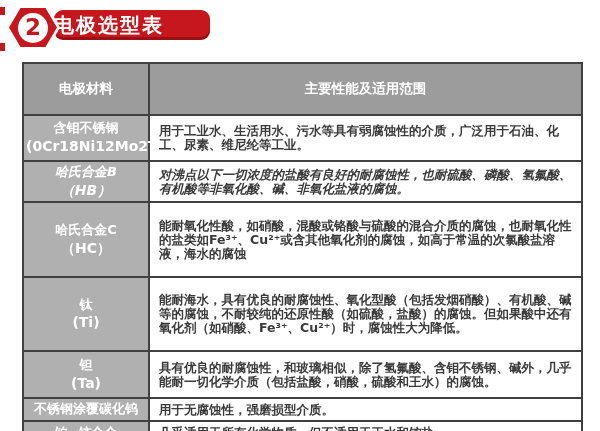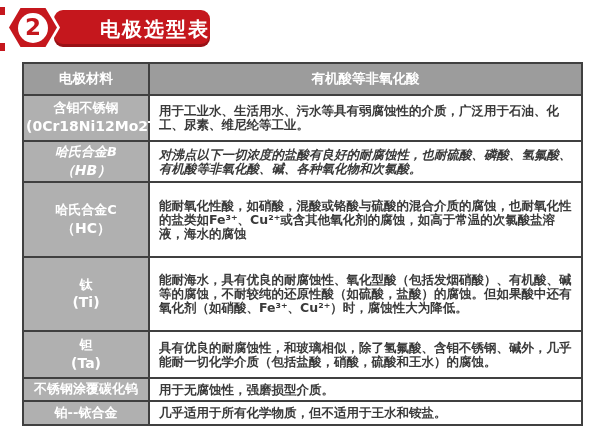--- a/index.html
+++ b/index.html
@@ -13,43 +13,43 @@
   *{box-sizing:border-box;margin:0;padding:0;}
   html,body{width:600px;height:431px;background:#fff;
     font-family:"DejaVu Sans","Liberation Sans",sans-serif;}
   .page{position:relative;width:600px;height:431px;background:#fff;overflow:hidden;}
 
   
   .edge-mark{position:absolute;left:0;width:5px;height:8px;background:var(--red);}
   .edge-mark.top{top:7px;}
   .edge-mark.bottom{top:43px;}
 
-  .banner{position:absolute;left:54px;top:10px;width:156px;height:37px;
+  .banner{position:absolute;left:54px;top:10px;width:156px;height:30px;
     background:var(--red);border-radius:9px;
     box-shadow:inset 0 -3px 0 rgba(0,0,0,.22);
-    display:flex;align-items:center;justify-content:flex-end;z-index:1;}
+    display:flex;align-items:center;justify-content:flex-start;z-index:1;}
   .banner-label{color:#fff;font-size:20px;font-weight:bold;letter-spacing:2px;line-height:1;}
 
   .hex-badge{position:absolute;left:6px;top:5px;width:54px;height:45px;z-index:2;
     background:#fff;display:flex;align-items:center;justify-content:center;
     clip-path:polygon(0 50%,24% 0,76% 0,100% 50%,76% 100%,24% 100%);}
   .hex-inner{width:48px;height:39px;background:var(--red);
     display:flex;align-items:center;justify-content:center;
     clip-path:polygon(0 50%,24% 0,76% 0,100% 50%,76% 100%,24% 100%);}
   .hex-circle{width:30px;height:30px;border-radius:50%;background:#fff;
     display:flex;align-items:center;justify-content:center;}
   .badge-number{color:var(--red);font-size:23px;font-weight:bold;line-height:1;}
 
   
   table{position:absolute;left:22px;top:62px;width:561px;
     border-collapse:collapse;table-layout:fixed;}
   col.c1{width:126px;}
   th,td{border:2px solid var(--border);}
   th{background:var(--header-gray);color:#fff;font-size:13.5px;font-weight:bold;
-    height:24px;padding:6px;text-align:center;}
+    height:24px;padding:16px;text-align:center;}
   td.mat{background:var(--cell-gray);color:#fff;text-align:center;
     font-weight:bold;font-size:13px;line-height:1.3;vertical-align:middle;padding:2px;}
   td.mat .sub{font-size:14px;font-weight:bold;}
   td.desc{background:#fff;color:var(--body-text);font-size:12.5px;font-weight:bold;
     padding:2px 9px;line-height:14px;vertical-align:middle;text-align:left;}
   tr.rh1{height:46px;padding-left:24px;} tr.rh2{height:39px;font-style:italic;} tr.rh3{height:75px;}
   tr.rh4{height:74px;} tr.rh5{height:47px;} tr.rh6{height:21px;} tr.rh7{height:24px;}
 </style>
 </head>
 <body>
@@ -72,37 +72,37 @@
   </div>
 
   <table>
     <colgroup>
         <col class="c1">
         <col>
       </colgroup>
     <thead>
       <tr>
         <th>电极材料</th>
-        <th>有机酸等非氧化酸</th>
+        <th>主要性能及适用范围</th>
       </tr>
     </thead>
     <tbody>
       <tr class="rh1">
         <td class="mat">
           <div>含钼不锈钢</div>
           <div class="sub">(0Cr18Ni12Mo2Ti)</div>
         </td>
         <td class="desc">用于工业水、生活用水、污水等具有弱腐蚀性的介质，广泛用于石油、化工、尿素、维尼纶等工业。</td>
       </tr>
       <tr class="rh2">
         <td class="mat">
           <div>哈氏合金B</div>
           <div class="sub">（HB）</div>
         </td>
-        <td class="desc">对沸点以下一切浓度的盐酸有良好的耐腐蚀性，也耐硫酸、磷酸、氢氟酸、有机酸等非氧化酸、碱、各种氧化物和次氯酸。</td>
+        <td class="desc">对沸点以下一切浓度的盐酸有良好的耐腐蚀性，也耐硫酸、磷酸、氢氟酸、有机酸等非氧化酸、碱、非氧化盐液的腐蚀。</td>
       </tr>
       <tr class="rh3">
         <td class="mat">
           <div>哈氏合金C</div>
           <div class="sub">（HC）</div>
         </td>
         <td class="desc">能耐氧化性酸，如硝酸，混酸或铬酸与硫酸的混合介质的腐蚀，也耐氧化性的盐类如Fe³⁺、Cu²⁺或含其他氧化剂的腐蚀，如高于常温的次氯酸盐溶液，海水的腐蚀</td>
       </tr>
       <tr class="rh4">
         <td class="mat">

